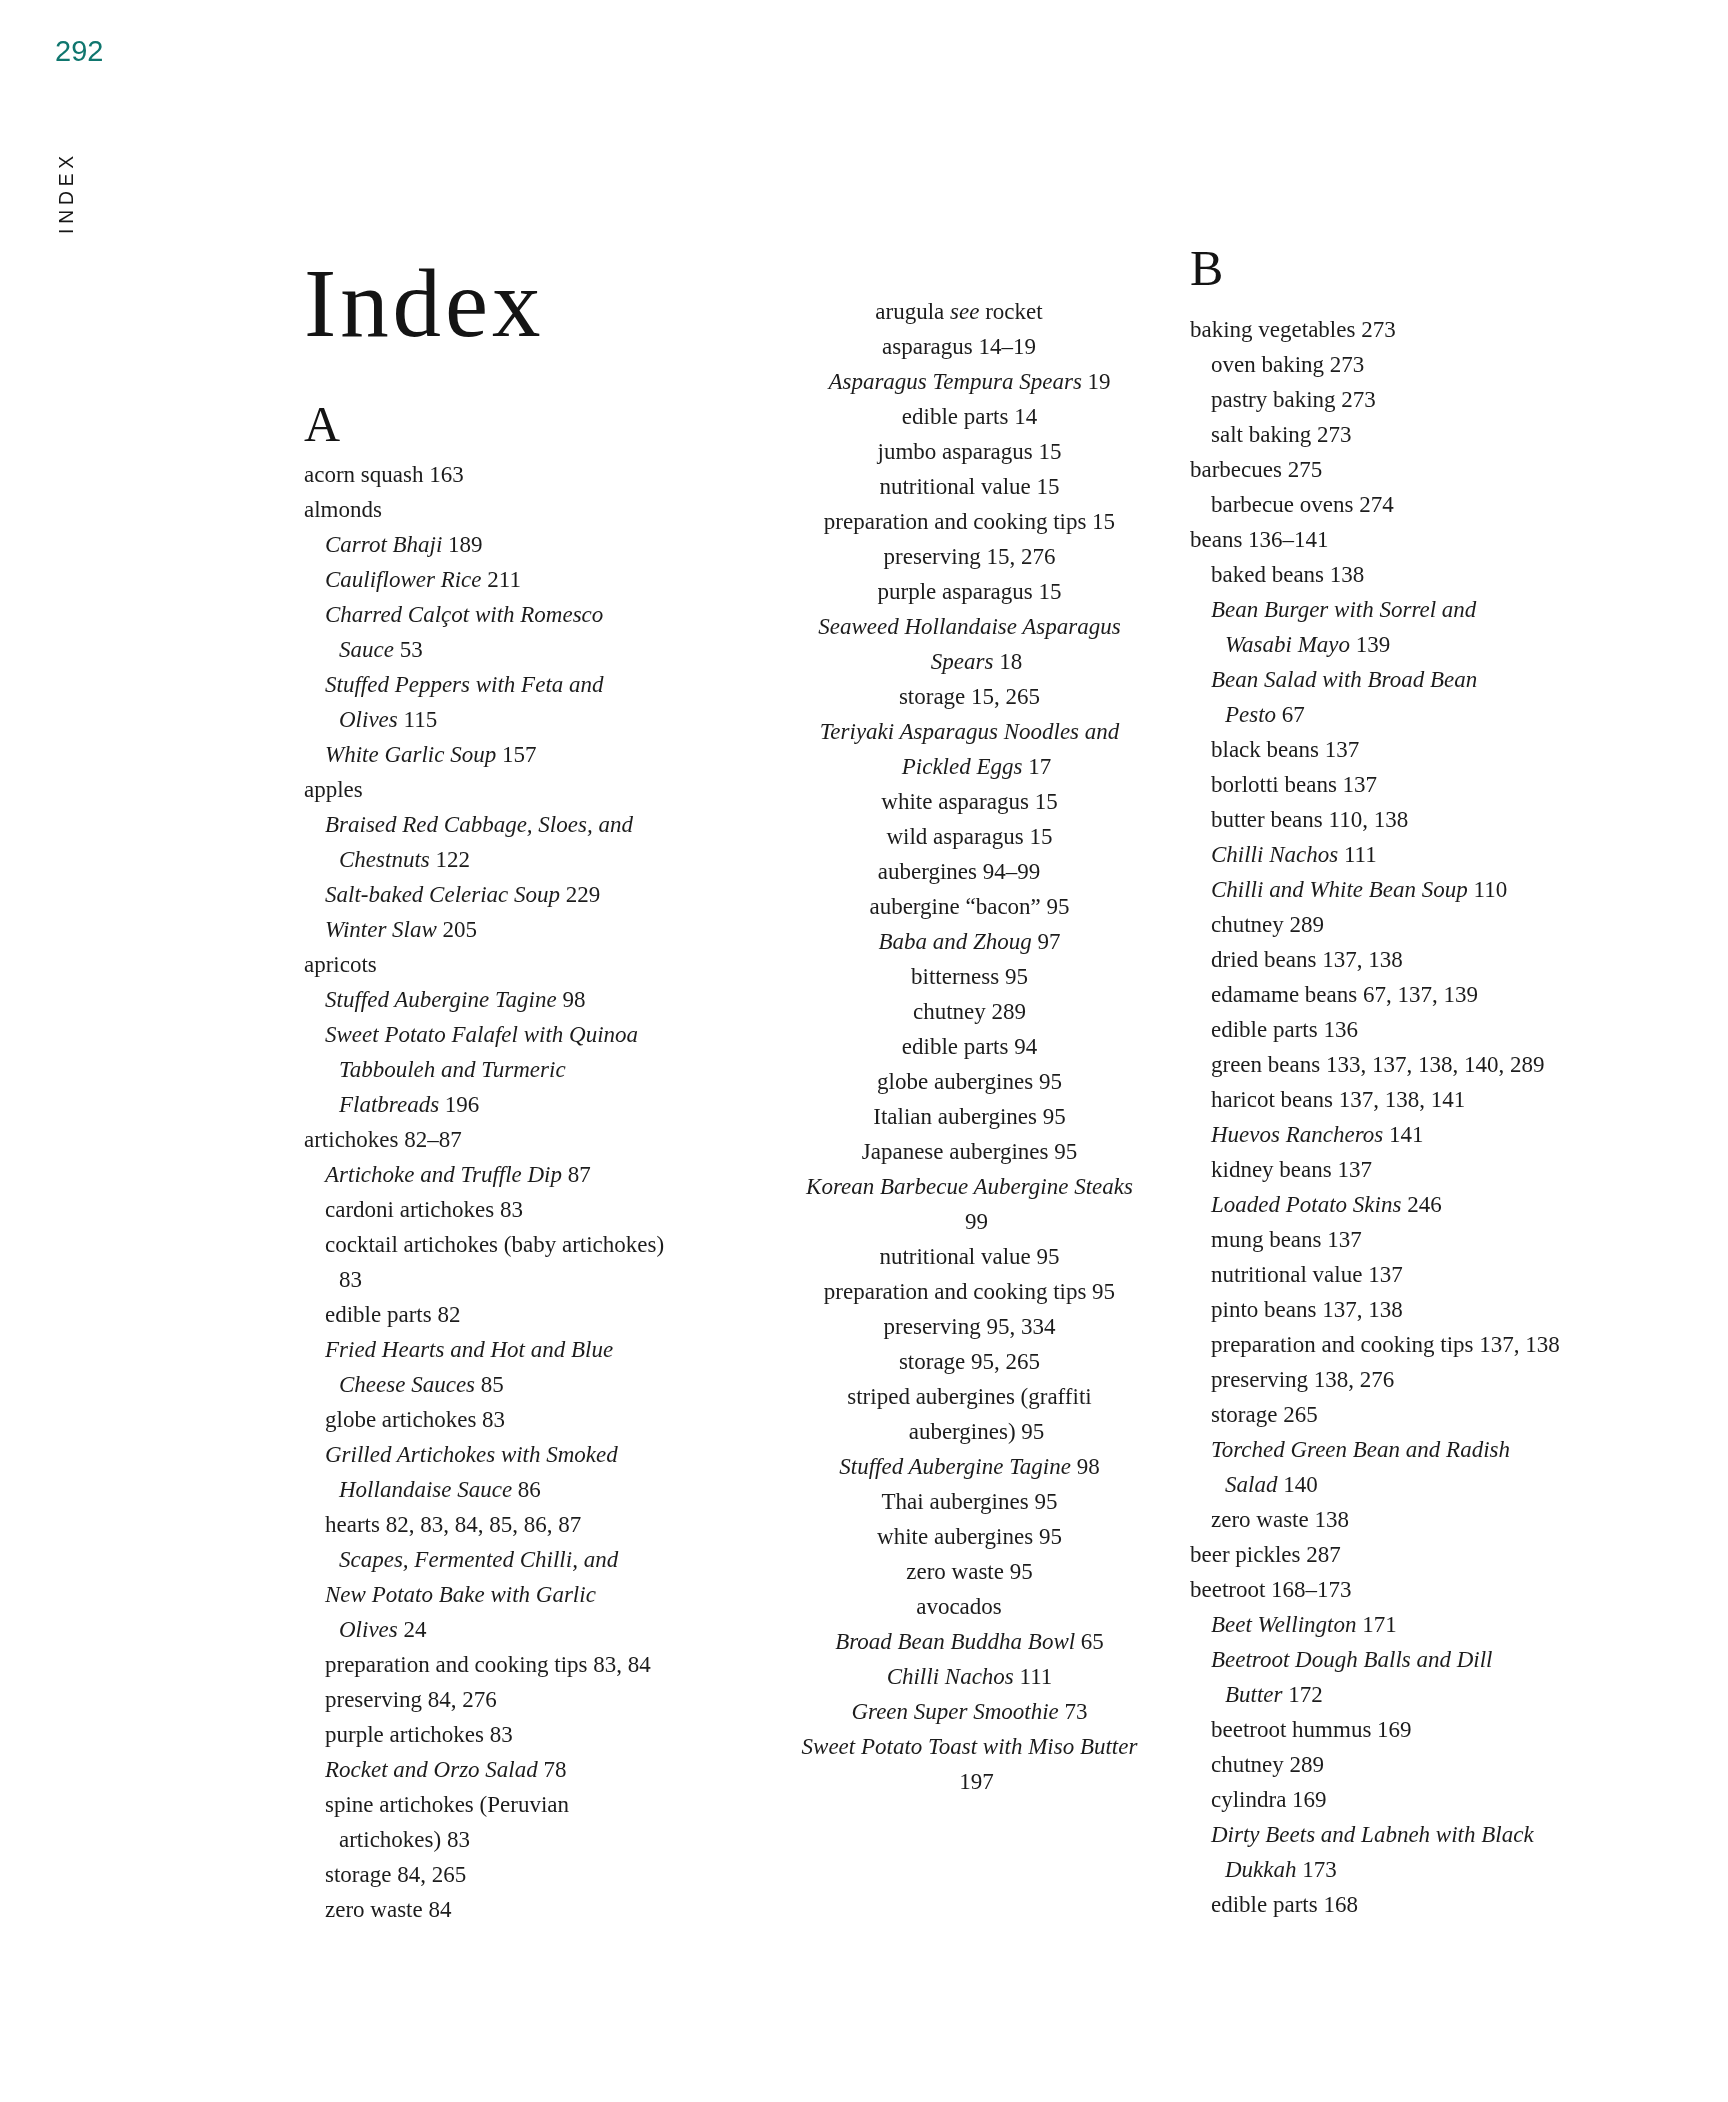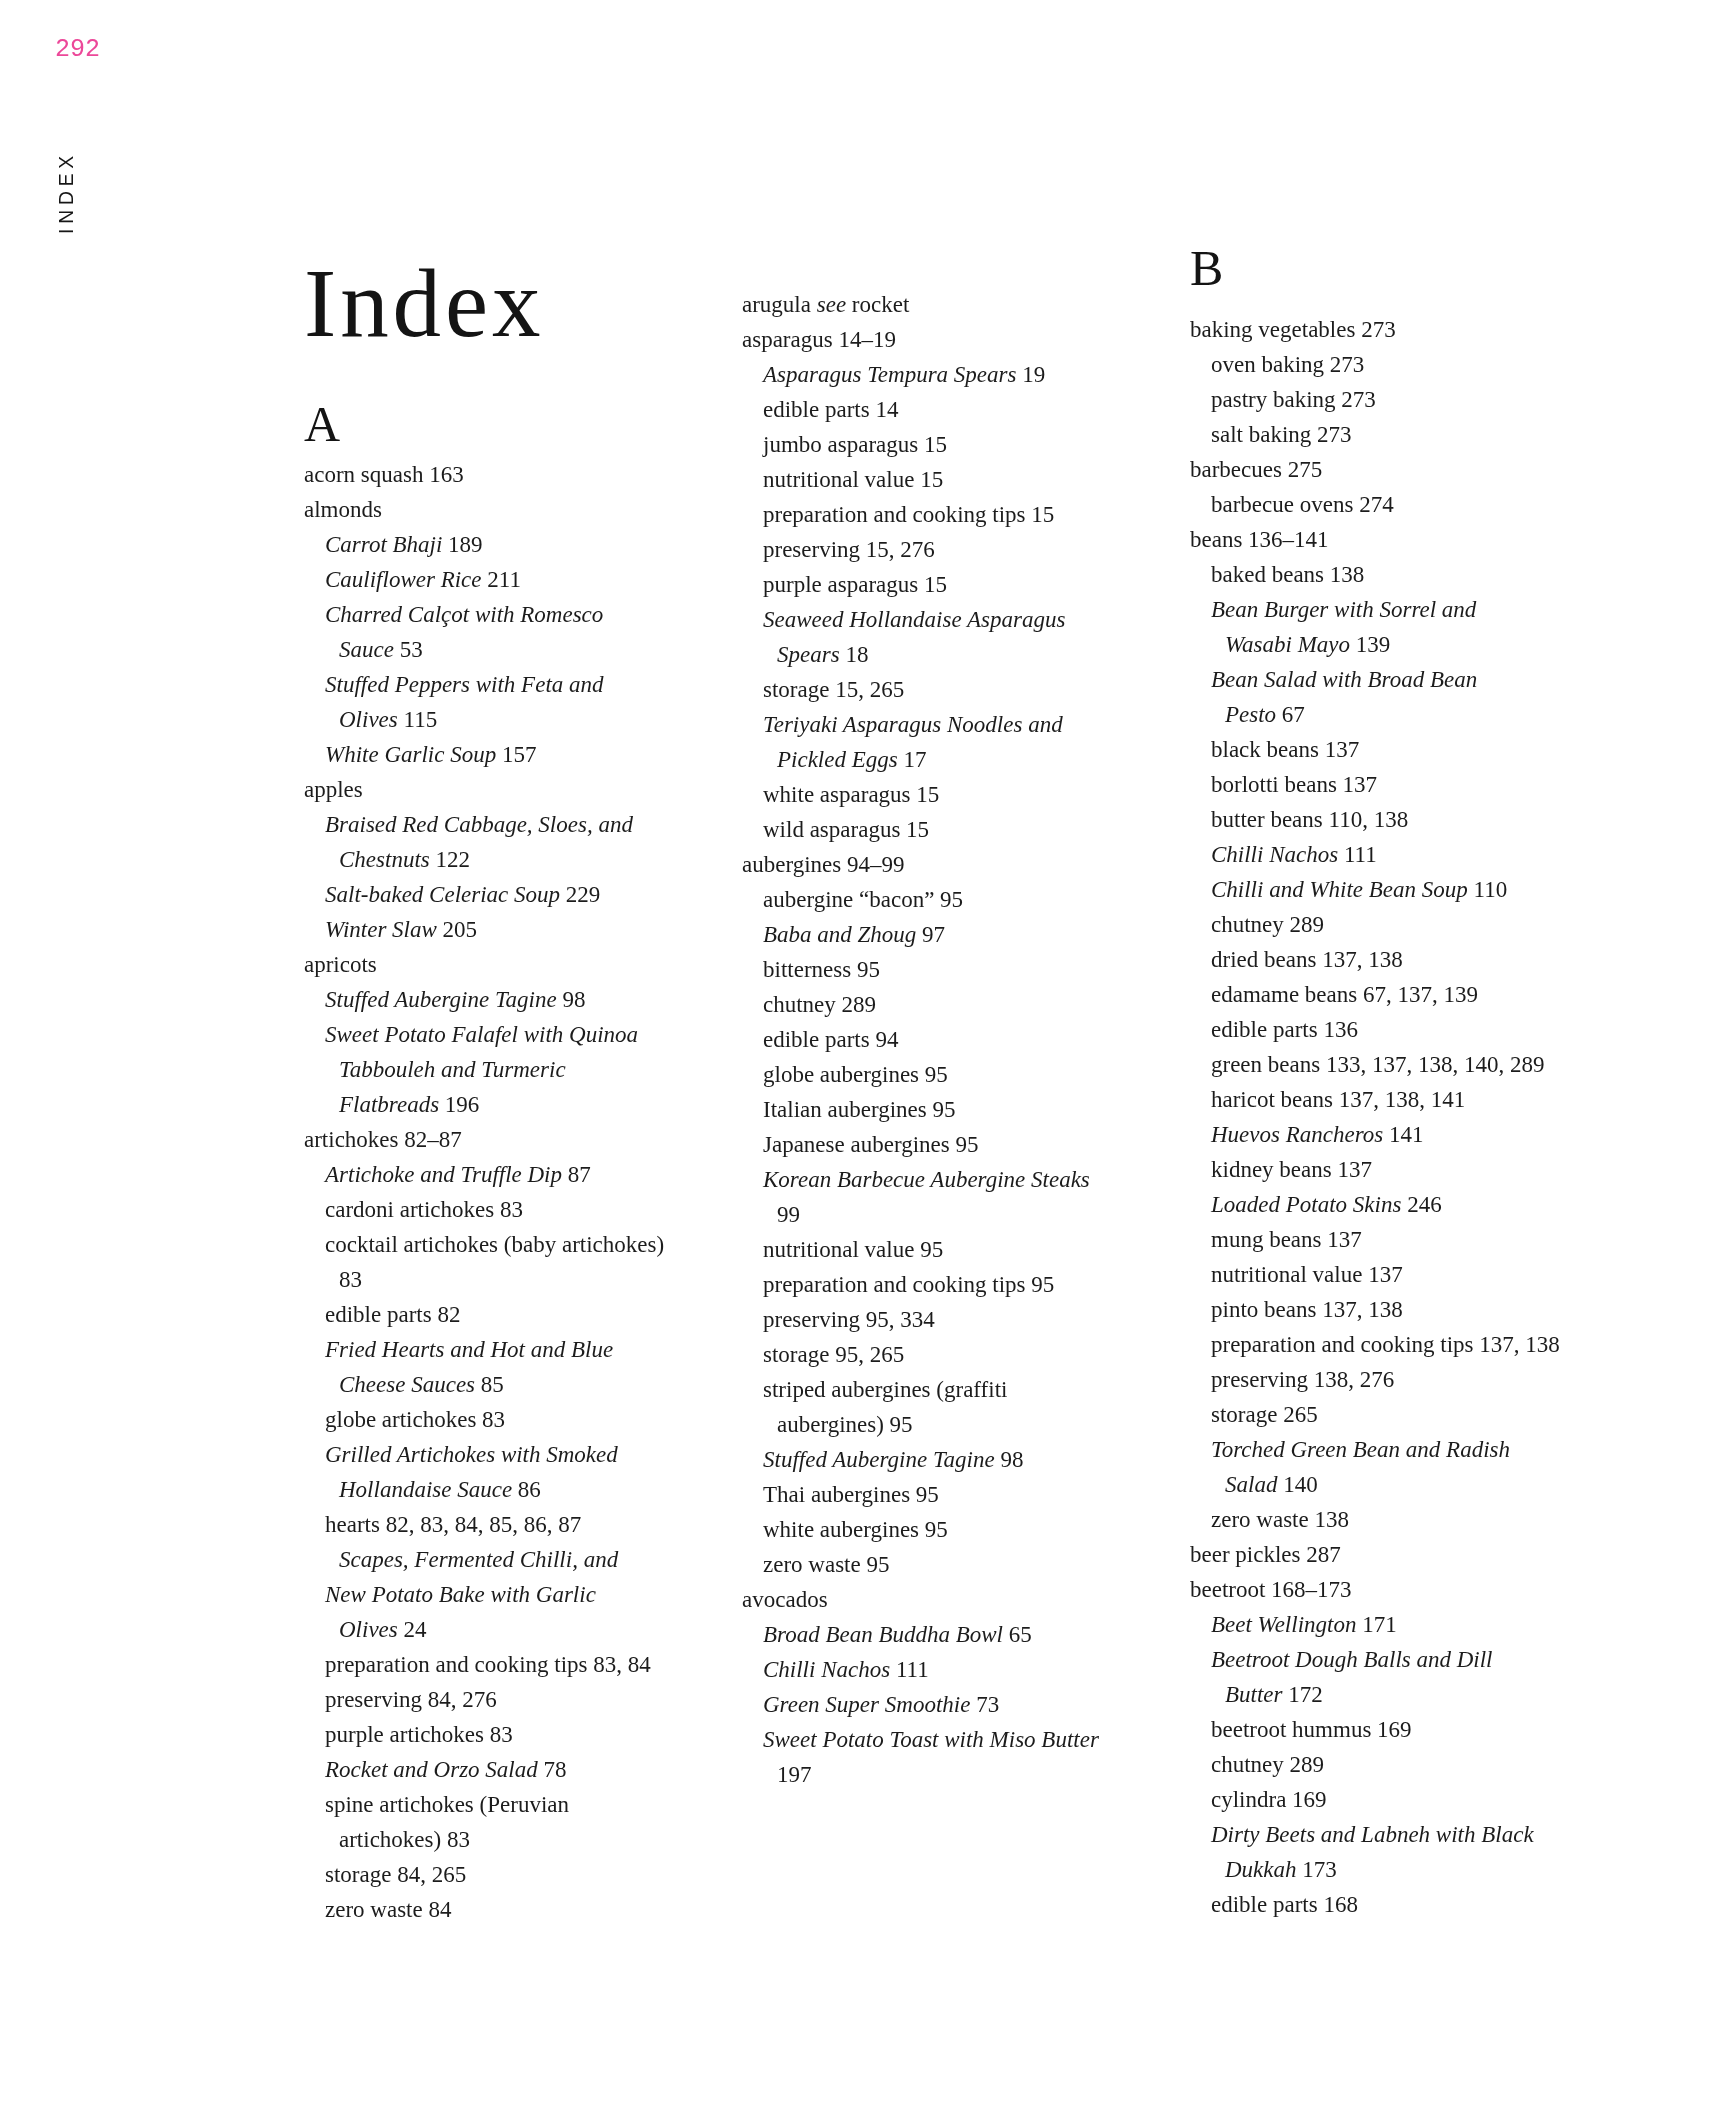--- a/index.html
+++ b/index.html
@@ -9,38 +9,38 @@
     height: 2103px;
     background: #ffffff;
     font-family: "Liberation Serif", serif;
     color: #1c1c1c;
     overflow: hidden;
   }
   .page-number {
     position: absolute;
     left: 55px;
     top: 35px;
-    font-family: Liberation Mono, monospace;
-    font-size: 25px;
-    color: #ec4899;
+    font-family: Liberation Sans, sans-serif;
+    font-size: 29px;
+    color: #0f766e;
   }
   .side-label {
     position: absolute;
     left: 56px;
     top: 151px;
     writing-mode: vertical-rl;
     transform: rotate(180deg);
     font-family: "Liberation Sans", sans-serif;
     font-size: 19.3px;
     letter-spacing: 4.8px;
     color: #161616;
   }
   .col { position: absolute; }
   .col-1 { left: 304px; top: 255px; width: 434px; }
-  .col-2 { left: 742px; top: 287px; width: 434px; }
+  .col-2 { left: 742px; top: 294px; width: 434px; text-align: center; }
   .col-3 { left: 1190px; top: 243px; width: 449px; }
   .title {
     margin: 0;
     font-weight: normal;
     font-size: 97px;
     line-height: 1;
     letter-spacing: 3.9px;
     color: #141414;
   }
   .letter {

